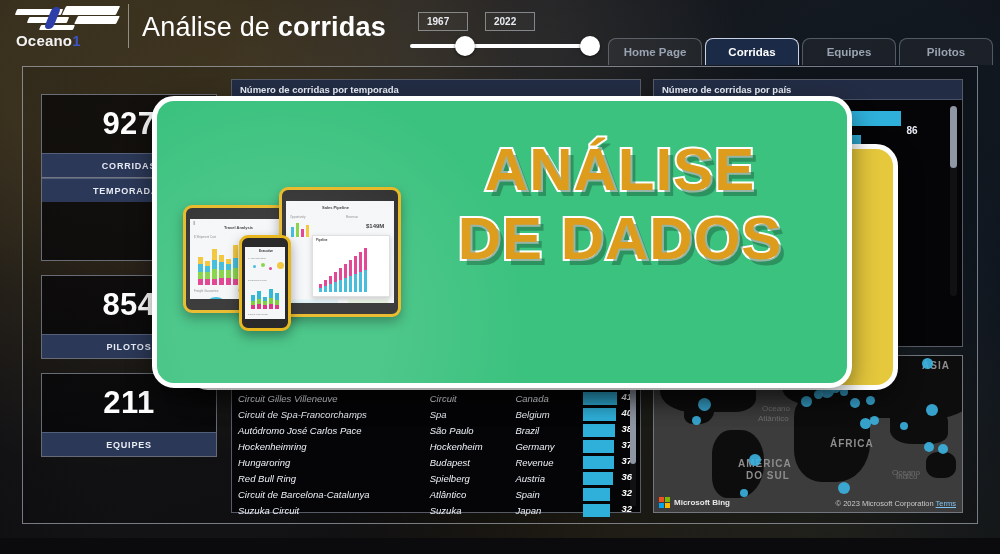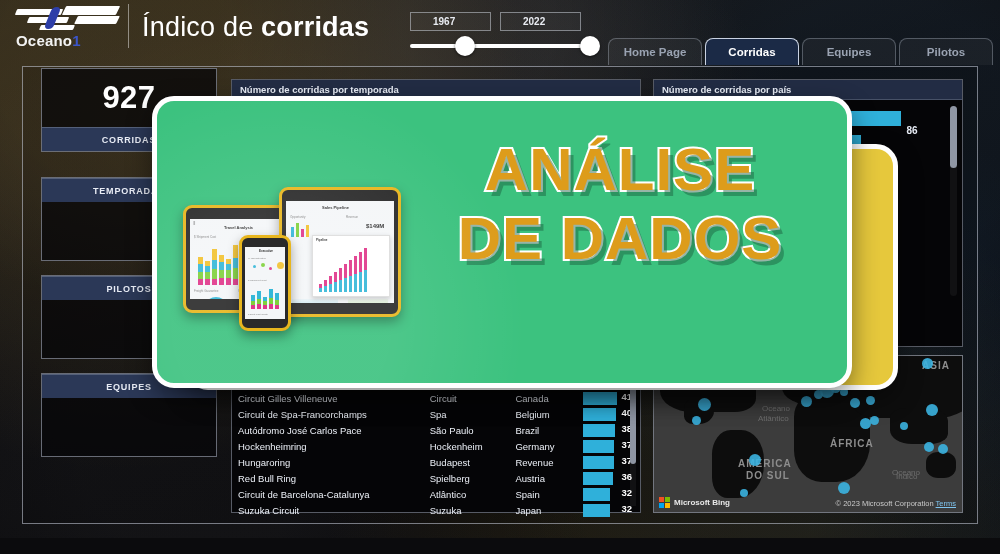--- a/index.html
+++ b/index.html
@@ -52,25 +52,26 @@
   .hdr-title {
     position:absolute; left:142px; top:12px;
     font-size:27px; color:#ffffff; letter-spacing:.2px; font-weight:400;
   }
   .hdr-title b { font-weight:700; }
 
   
   .slicer { position:absolute; left:410px; top:12px; width:190px; }
   .slicer-boxes { display:flex; gap:9px; }
   .slicer-box {
-    width:81px; height:19px;
+    width:50px; height:19px;
     border:1px solid rgba(200,205,215,.55);
     color:#e9ecf2; font-size:10px; font-weight:700;
-    display:flex; align-items:center; padding-left:22px;
+    display:flex; align-items:center; padding-left:8px;
     background:rgba(255,255,255,.03);
+    margin-left:8px;
   }
   .slicer-track {
     position:relative; margin-top:13px; width:185px; height:4px;
     background:#ffffff; border-radius:2px;
   }
   .slicer-knob {
     position:absolute; top:-8px; width:20px; height:20px; border-radius:50%;
     background:#ffffff; box-shadow:0 1px 3px rgba(0,0,0,.6);
   }
   .knob-a { left:45px; }
@@ -151,21 +152,21 @@
   .ctry-bar { height:15px; background:#2fb0da; }
   .ctry-val { font-size:10px; font-weight:700; color:#e7ecf5; margin-left:6px;margin-top:24px; }
   .ctry-scroll {
     position:absolute; right:5px; top:26px; width:7px; height:190px;
     background:rgba(255,255,255,.05); border-radius:4px;
   }
   .ctry-scroll i { display:block; width:7px; height:62px; background:#8f96a4; border-radius:4px; }
 
   
   #tracks { left:208px; top:256px; width:410px; height:190px; }
-  .tbl { width:100%; border-collapse:collapse; table-layout:fixed; }
+  .tbl { width:100%; border-collapse:collapse; table-layout:fixed;font-style:italic; }
   .tbl th {
     font-size:9.5px; font-weight:700; color:#cfd6e2;
     text-align:left; padding:3px 4px 4px 6px;
     background:#222c44;
   }
   .tbl td {
     font-size:9.5px; color:#ecf0f7; padding:1.5px 4px 1.5px 6px;
     white-space:nowrap; overflow:hidden;
   }
   .tbl .c-num { position:relative; padding-left:0; }
@@ -269,21 +270,21 @@
         <span class="bar" style="left:26px;top:19px;width:34px;height:5px;"></span>
         <span class="bar bb" style="left:34px;top:1px;width:9px;height:22px;border-radius:5px;"></span>
         <span class="bar" style="left:50px;top:0px;width:54px;height:9px;transform:skewX(-26deg);"></span>
         <span class="bar" style="left:62px;top:10px;width:42px;height:8px;transform:skewX(-26deg);"></span>
       </div>
       <div class="f1word"><span>Oceano</span><span class="one">1</span></div>
     </div>
 
     <div class="hdr-div"></div>
 
-    <div class="hdr-title"><span>Índico de </span><b>corridas</b></div>
+    <div class="hdr-title"><span>Análise de </span><b>corridas</b></div>
 
     <div class="slicer">
       <div class="slicer-boxes">
         <div class="slicer-box">1967</div>
         <div class="slicer-box">2022</div>
       </div>
       <div class="slicer-track">
         <div class="slicer-knob knob-a"></div>
         <div class="slicer-knob knob-b"></div>
       </div>
@@ -292,31 +293,33 @@
     <div class="tabs">
       <div class="tab">Home Page</div>
       <div class="tab active">Corridas</div>
       <div class="tab">Equipes</div>
       <div class="tab">Pilotos</div>
     </div>
   </div>
 
   <div id="canvas">
 
-    <div class="kpi" style="top:1px;">
+    <div class="kpi" style="top:27px;">
       <div class="num">927</div>
       <div class="lbl">CORRIDAS</div>
     </div>
     <div class="kpi" style="top:110px;">
       <div class="lbl">TEMPORADAS</div>
     </div>
     <div class="kpi" style="top:208px;">
+      <div class="num">854</div>
       <div class="lbl">PILOTOS</div>
     </div>
     <div class="kpi" style="top:306px;">
+      <div class="num">211</div>
       <div class="lbl">EQUIPES</div>
     </div>
 
     <div class="panel" id="seasons">
       <div class="panel-hd">Número de corridas por temporada</div>
       <div class="season-area">
         <div class="season-bars" id="seasonBars">
             <i style="height: 29.1667%; background: rgb(47, 176, 218);"></i>
             <i style="height: 33.3333%; background: rgb(47, 176, 218);"></i>
             <i style="height: 41.6667%; background: rgb(47, 176, 218);"></i>

